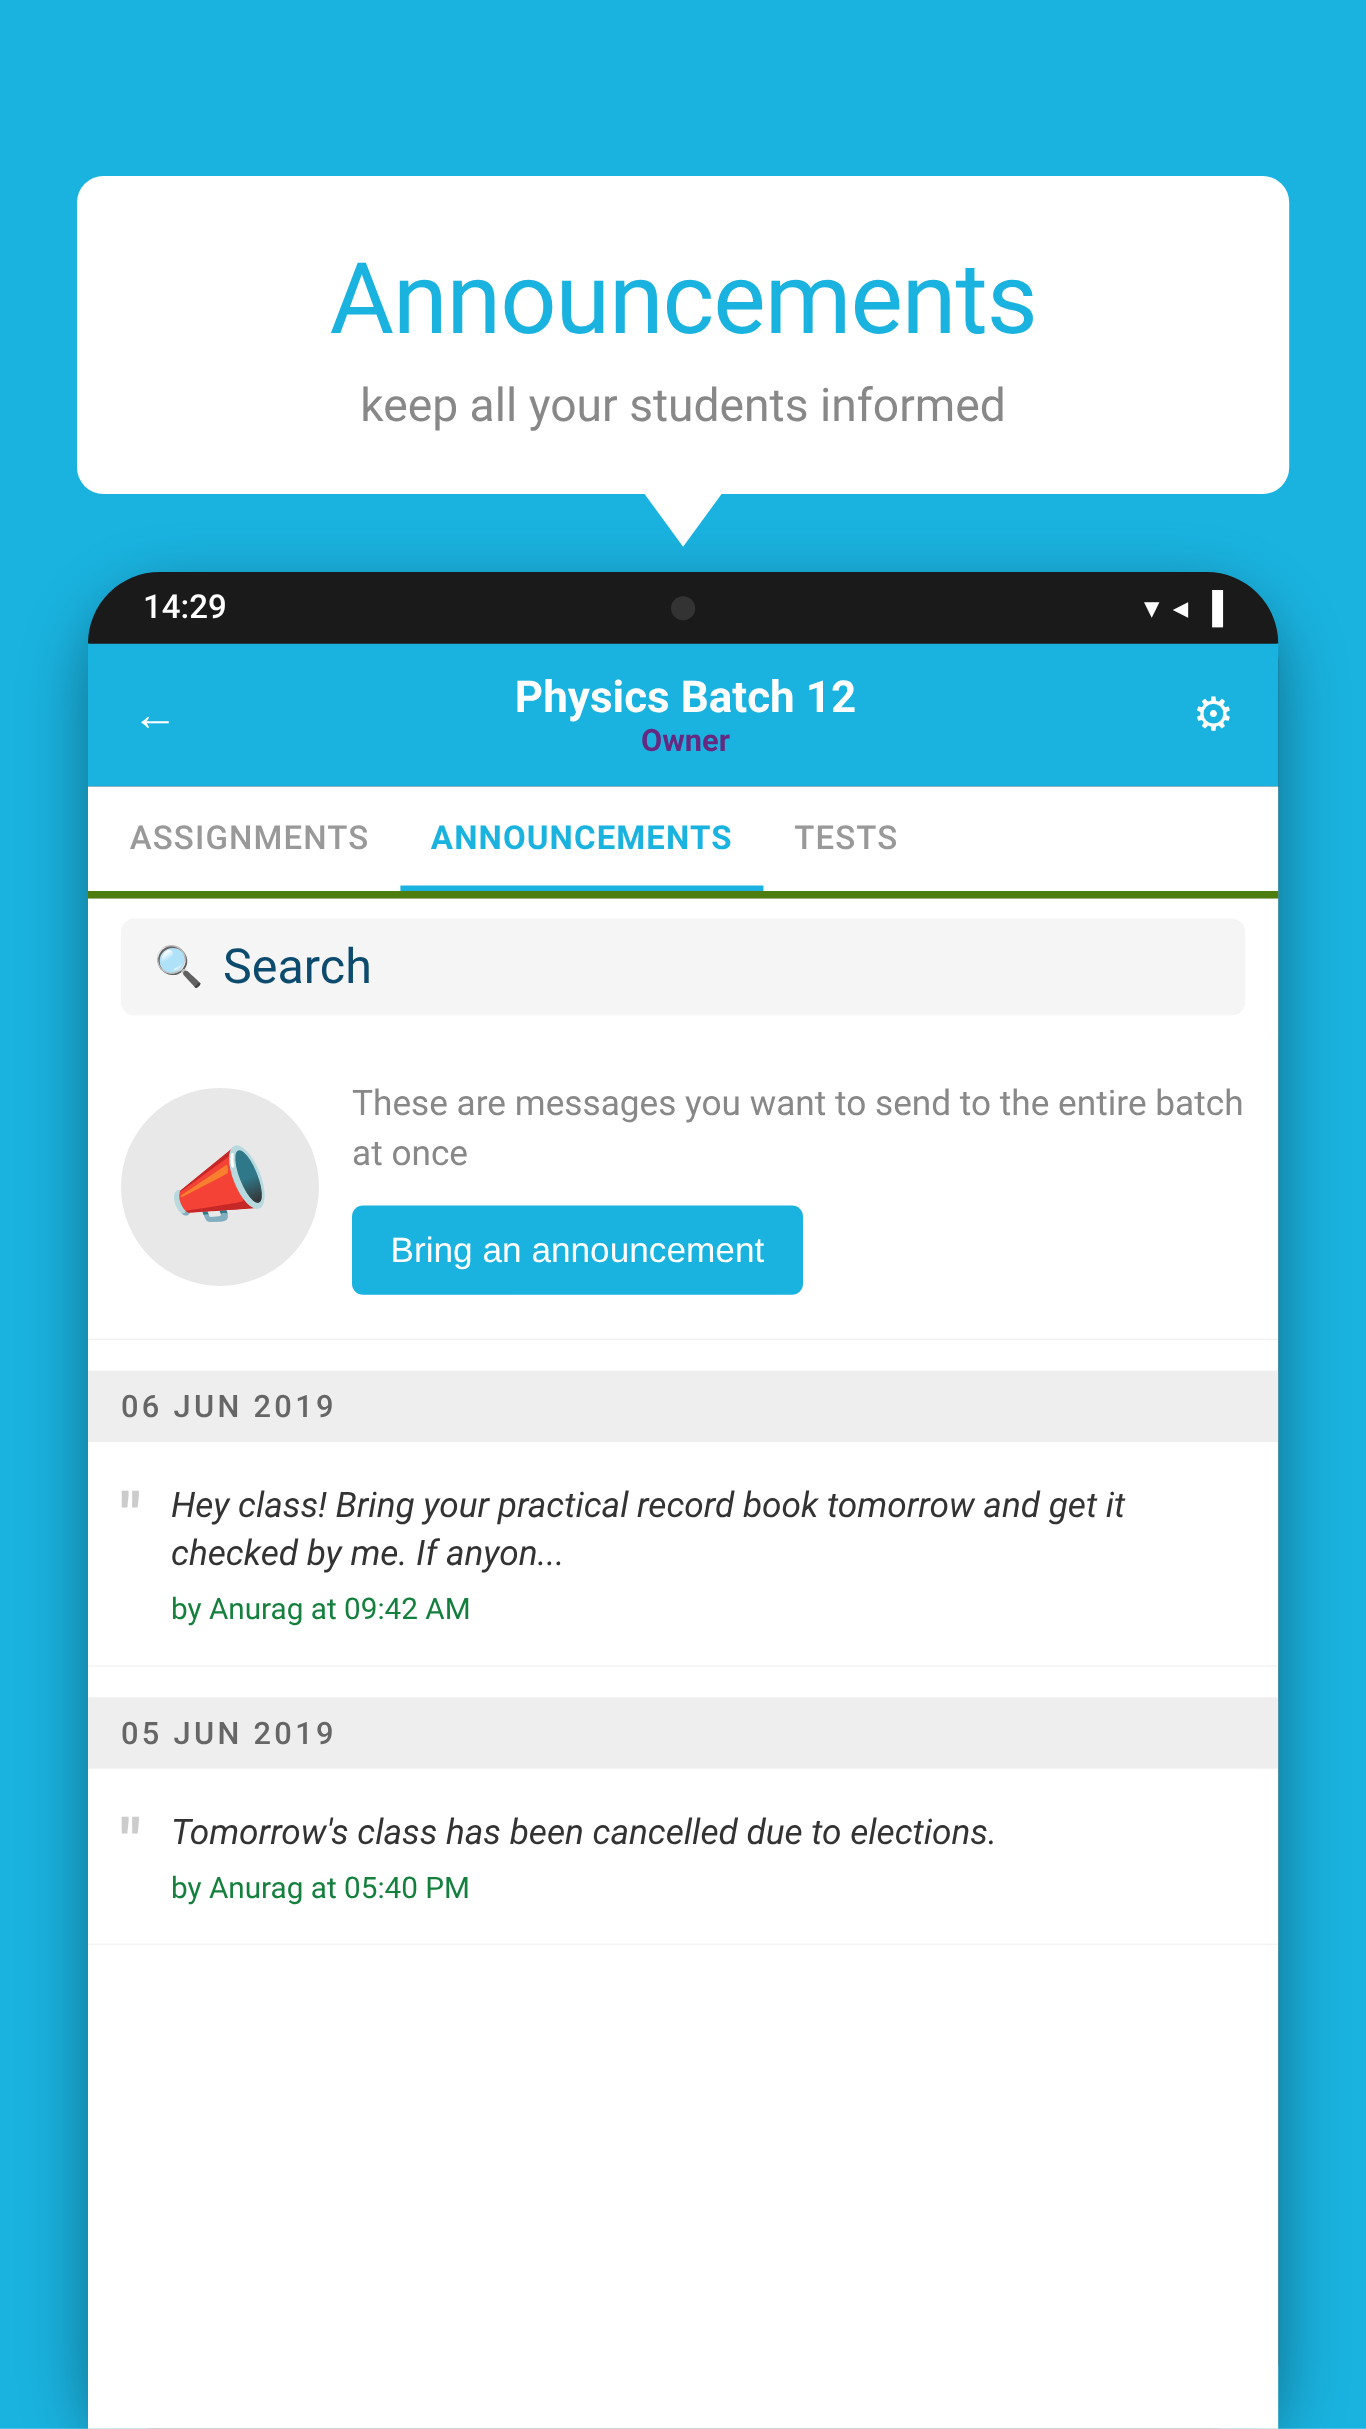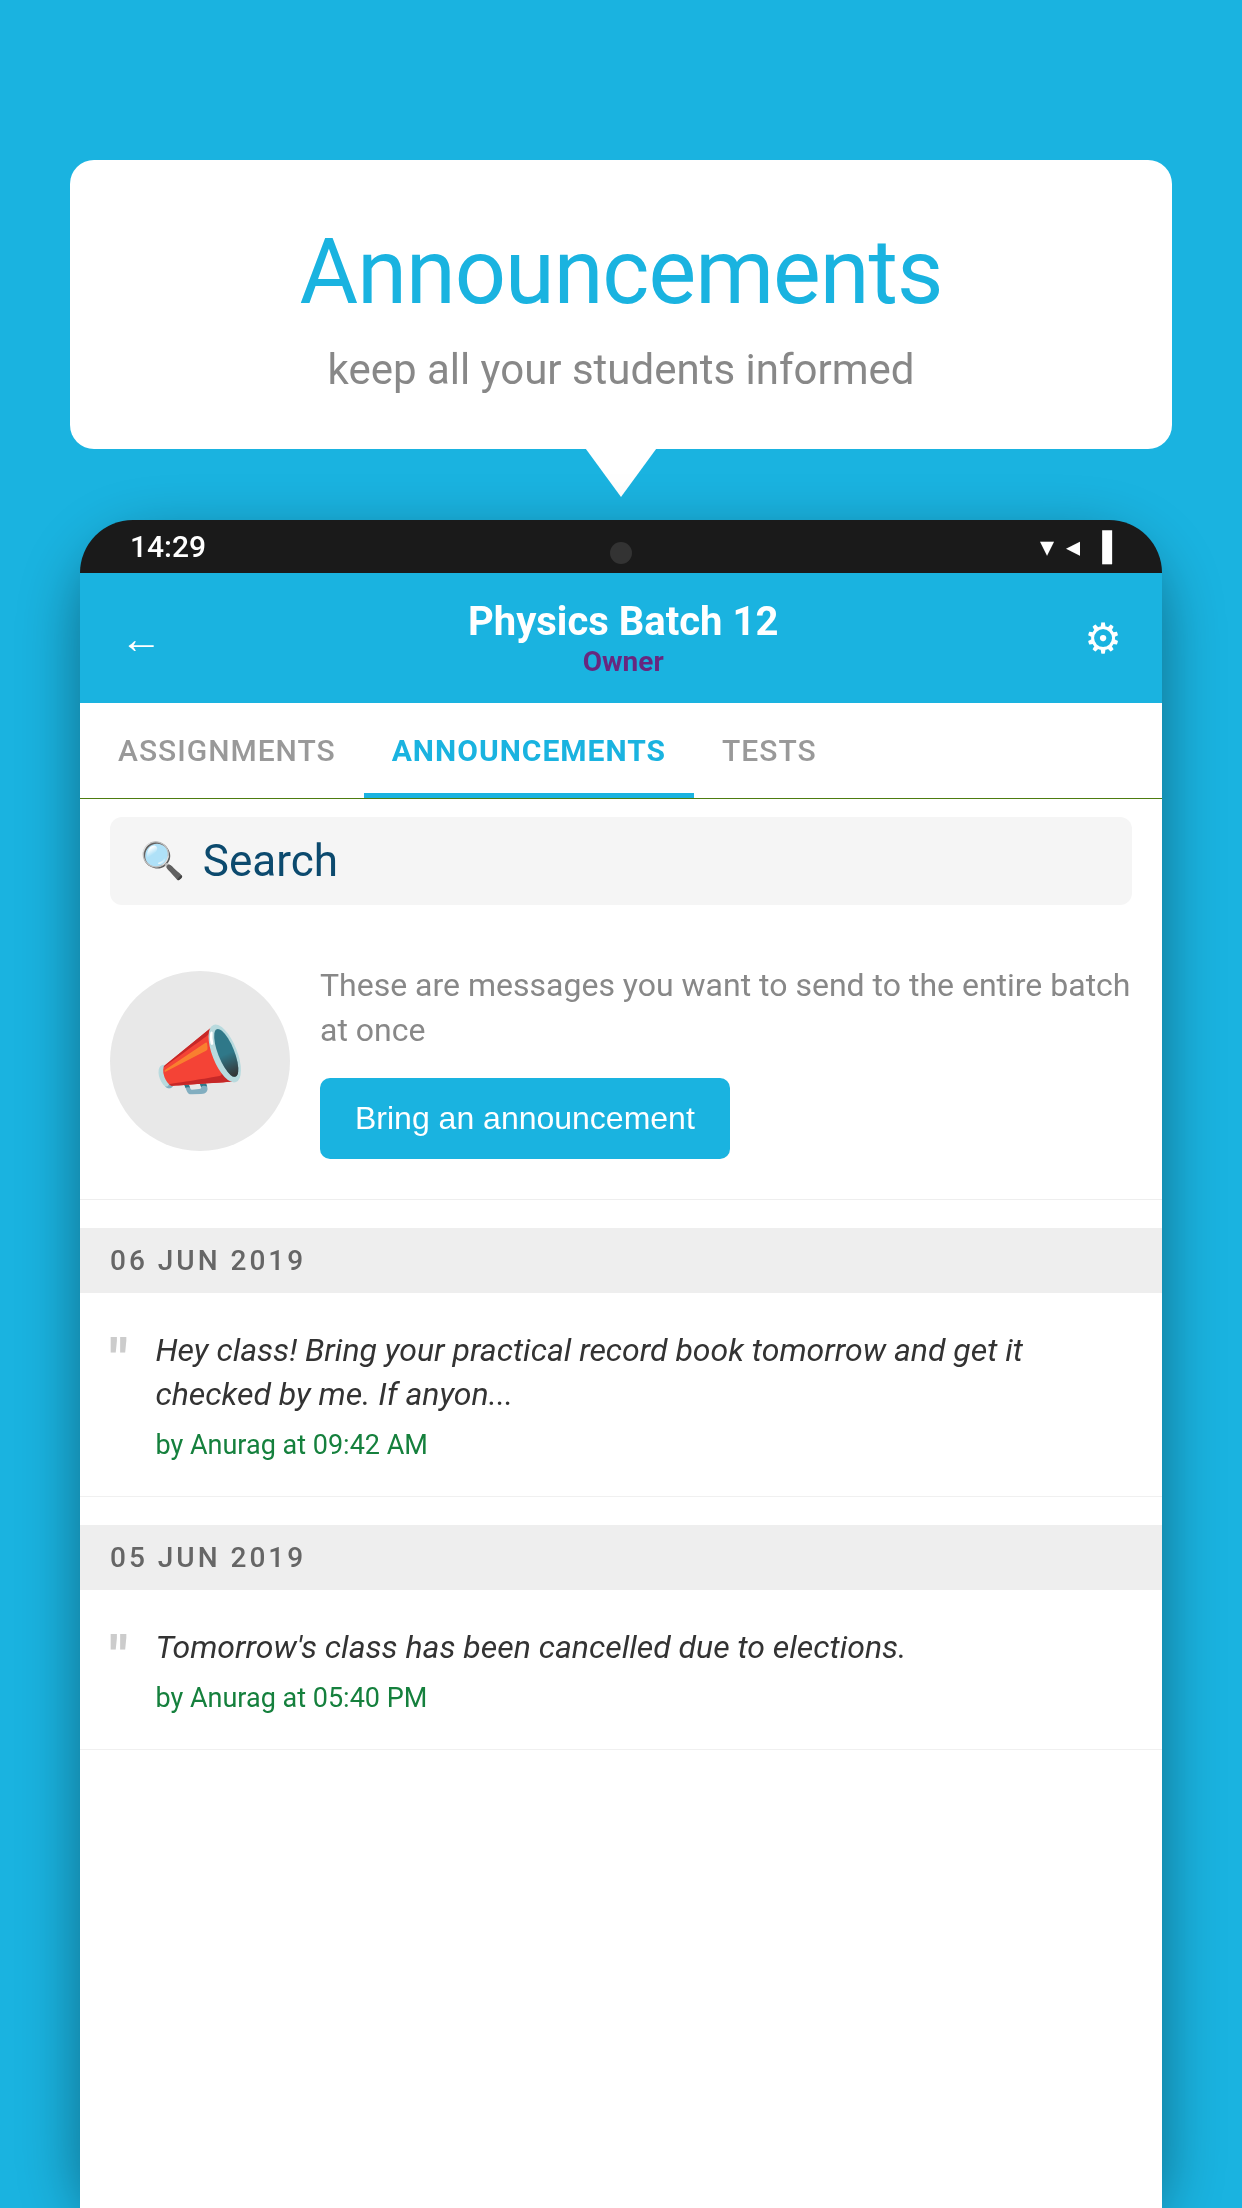--- a/index.html
+++ b/index.html
@@ -64,21 +64,21 @@
       right: 80px;
       bottom: 0;
       background: #1a1a1a;
       border-radius: 80px 80px 60px 60px;
       padding: 0;
       box-shadow: 0 20px 60px rgba(0,0,0,0.4);
     }
 
     .phone-notch-area {
       background: #1a1a1a;
-      height: 53px;
+      height: 65px;
       border-radius: 80px 80px 0 0;
       position: relative;
       display: flex;
       align-items: center;
       justify-content: space-between;
       padding: 0 50px;
     }
 
     .phone-time {
       color: white;
@@ -144,21 +144,21 @@
       color: white;
       font-size: 42px;
       cursor: pointer;
     }
 
     
     .tabs-bar {
       background: white;
       display: flex;
       align-items: center;
-      border-bottom: 1px solid #4d7c0f;
+      border-bottom: 7px solid #4d7c0f;
       padding: 0 10px;
     }
 
     .tab {
       padding: 30px 28px;
       font-size: 30px;
       font-weight: 500;
       color: #999;
       cursor: pointer;
       letter-spacing: 1px;

